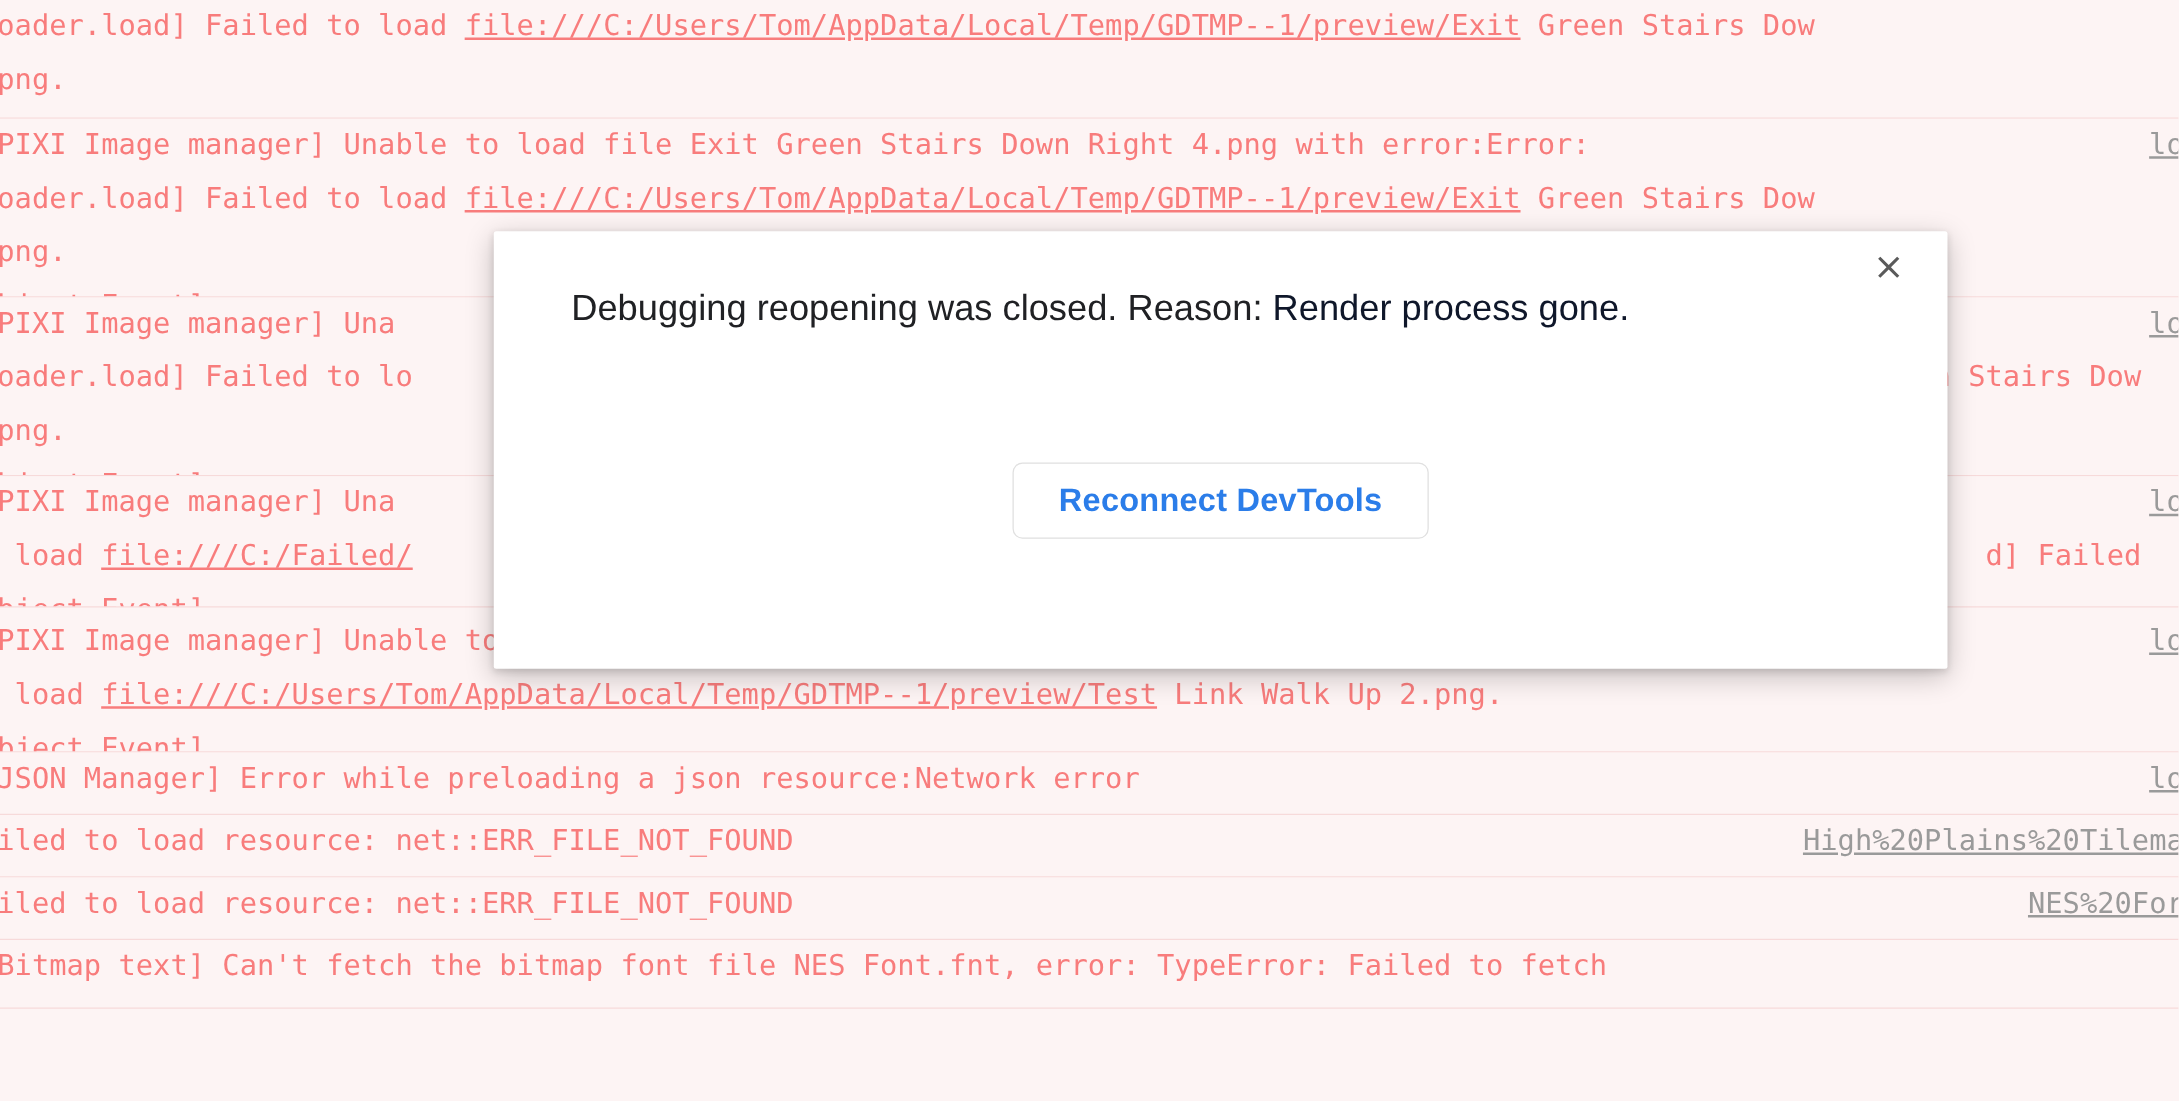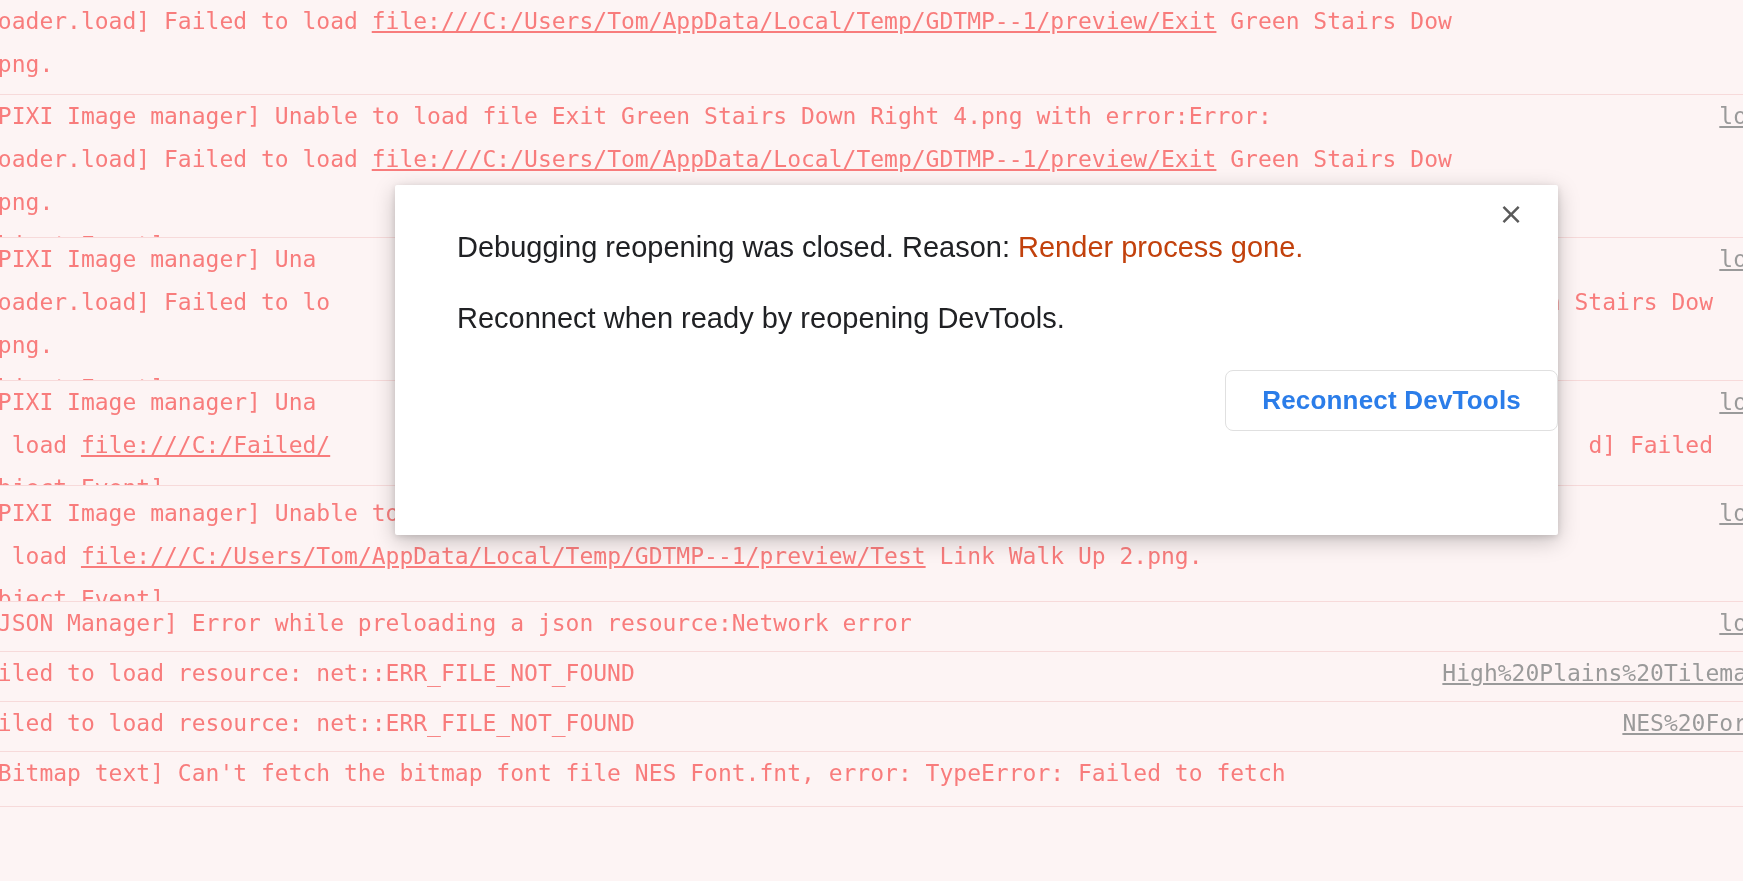--- a/index.html
+++ b/index.html
@@ -112,34 +112,34 @@
   .dialog-msg {
     font-family: "Liberation Sans", sans-serif;
     font-size: 29px;
     color: #202124;
     line-height: 1.0;
     margin: 0 0 0 0;
     white-space: nowrap;
   }
 
   .dialog-msg .reason {
-    color: #c2410c;
+    color: #0f172a;
   }
 
   .dialog-msg.second {
     margin-top: 42px;
   }
 
   .dialog-actions {
     position: absolute;
     left: 0;
     right: 0;
     top: 185px;
     display: flex;
-    justify-content: flex-end;
+    justify-content: center;
   }
 
   .reconnect-btn {
     font-family: "Liberation Sans", sans-serif;
     font-size: 26px;
     font-weight: bold;
     color: #2b7de9;
     background: #ffffff;
     border: 1px solid #e0e0e0;
     border-radius: 8px;
@@ -205,21 +205,20 @@
     </div>
 
   <div class="dialog-wrap">
     <div class="dialog">
 
       <div class="dialog-close">×</div>
 
       <div class="dialog-body">
         <p class="dialog-msg"><span>Debugging reopening was closed. Reason: </span><span class="reason">Render process gone.</span></p>
 
-        <p class="dialog-msg second">Reconnect when ready by reopening DevTools.</p>
       </div>
 
       <div class="dialog-actions">
         <button class="reconnect-btn">Reconnect DevTools</button>
       </div>
 
     </div>
   </div>
 
 </div>

